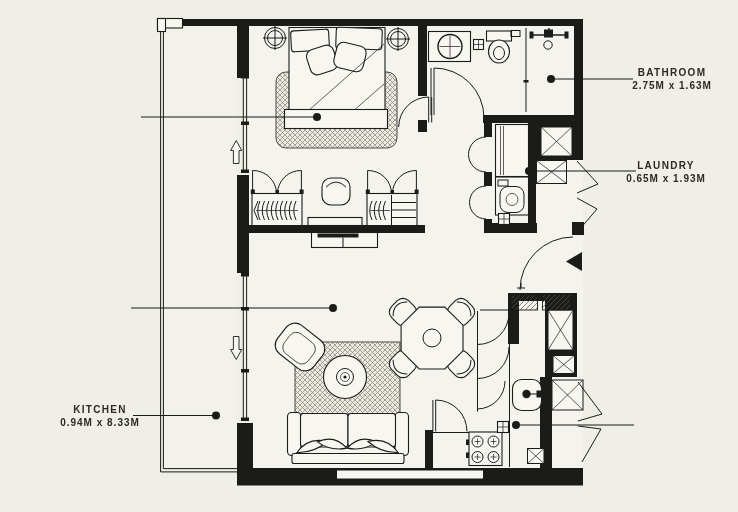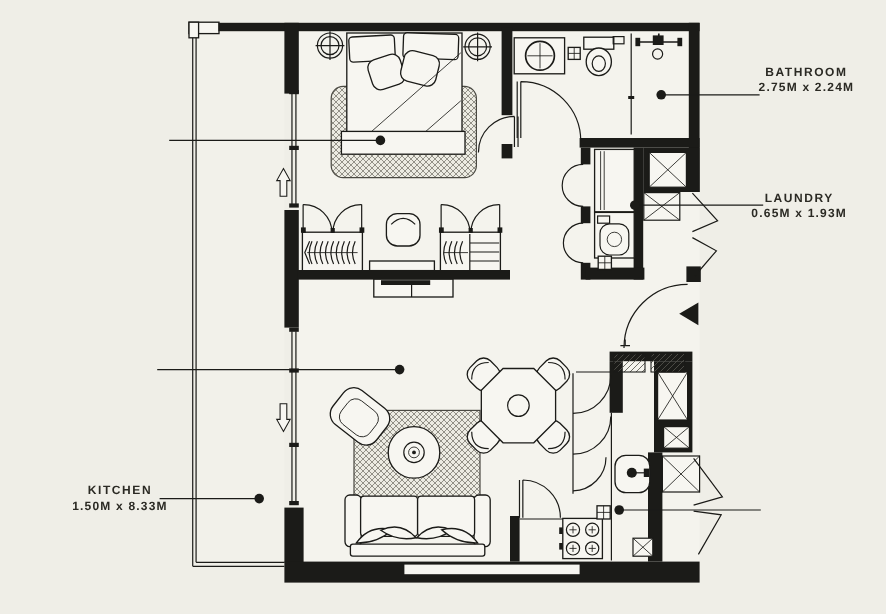--- a/index.html
+++ b/index.html
@@ -312,26 +312,26 @@
         <circle cx="529" cy="171" r="4"></circle>
     <line x1="131" y1="308" x2="333" y2="308"></line>
         <circle cx="333" cy="308" r="4"></circle>
     <line x1="133" y1="415.5" x2="216" y2="415.5"></line>
         <circle cx="216" cy="415.5" r="4"></circle>
     <line x1="516" y1="425" x2="634" y2="425"></line>
         <circle cx="516" cy="425" r="4"></circle>
   </g>
 </svg>
 
-<div class="label" style="left:672px; top:54px">
+<div class="label" style="left:672px; top:66px">
   <div>BATHROOM</div>
-  <div class="dims">2.75M x 2.24M</div>
+  <div class="dims">2.75M x 1.63M</div>
 </div>
 <div class="label" style="left:666px; top:159px">
   <div>LAUNDRY</div>
   <div class="dims">0.65M x 1.93M</div>
 </div>
 <div class="label" style="left:100px; top:403px">
   <div>KITCHEN</div>
-  <div class="dims">1.50M x 8.33M</div>
+  <div class="dims">0.94M x 8.33M</div>
 </div>
 
 </div>
 
 </body></html>

